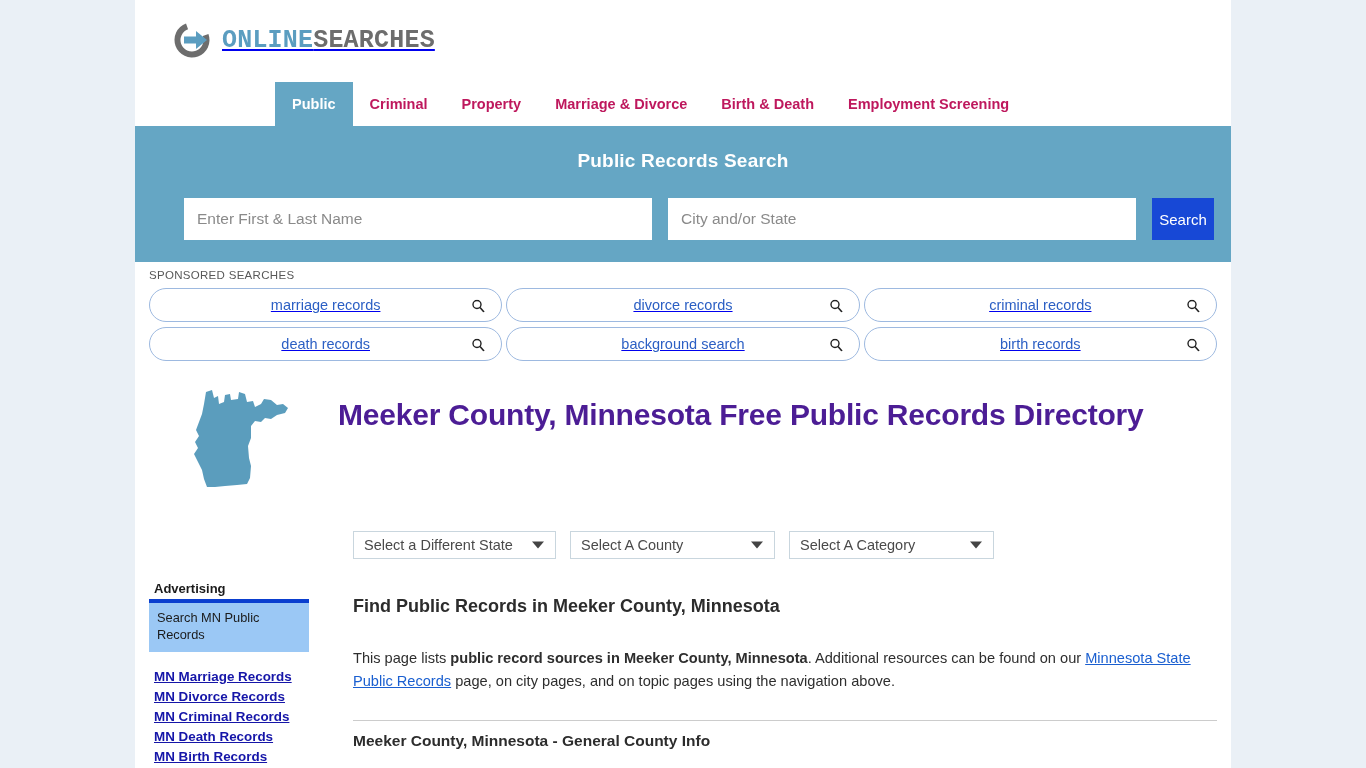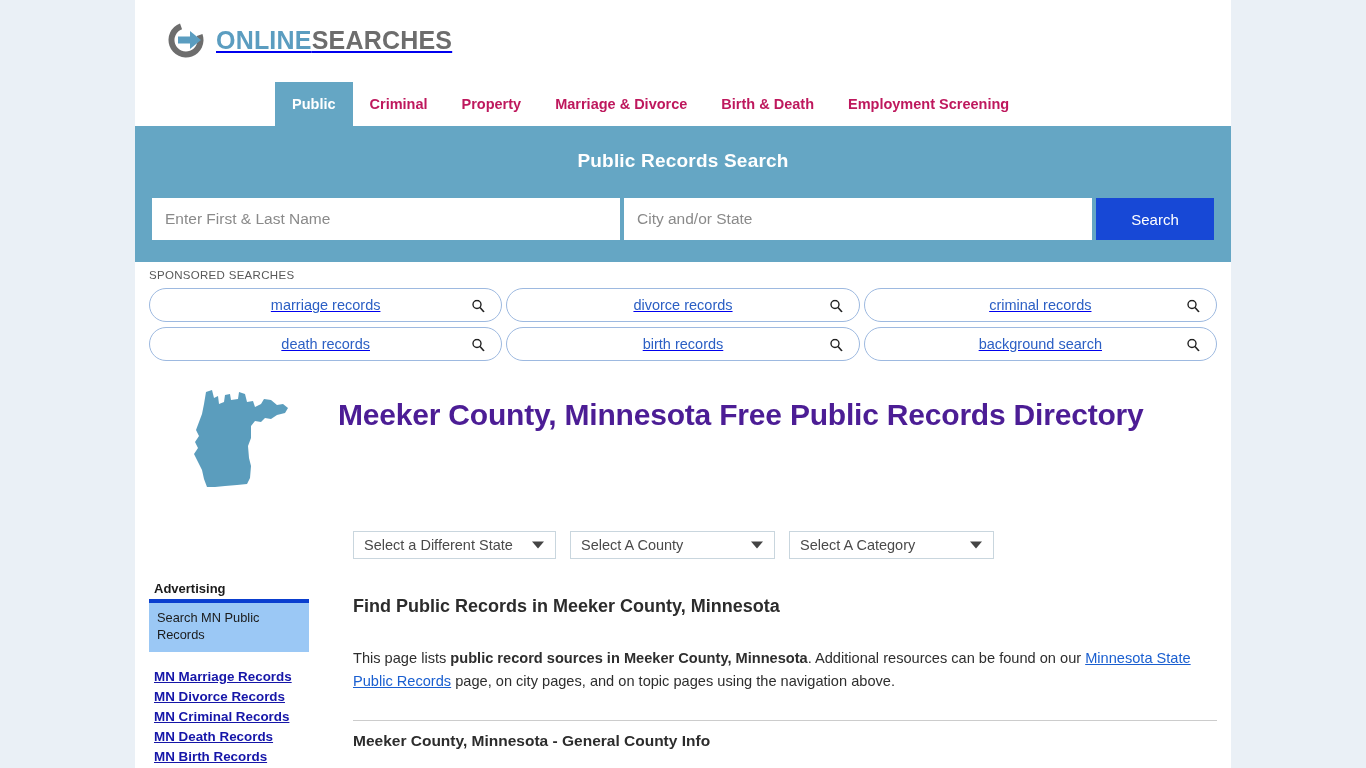--- a/index.html
+++ b/index.html
@@ -29,25 +29,26 @@
   }
 
   
   .header {
     height: 82px;
     position: relative;
     background: #ffffff;
   }
   .logo {
     position: absolute;
-    left: 29px;
+    left: 35px;
     top: 18px;
     display: flex;
     align-items: center;
     height: 44px;
+    font-family: Liberation Mono, monospace;
   }
   .logo-mark {
     width: 44px; height: 44px;
     position: relative;
     margin-right: 8px;
     flex: none;
   }
   .logo-text {
     font-size: 25px;
     letter-spacing: .2px;
@@ -91,21 +92,22 @@
     text-align: center;
     color: #ffffff;
     font-size: 19px;
     font-weight: bold;
     margin: 0 0 26px 0;
     letter-spacing: .2px;
   }
   .search-row {
     display: flex;
     align-items: stretch;
-    gap: 4px;
+    gap: 16px;
+    margin-left: 32px;
   }
   .search-input {
     height: 42px;
     border: 0;
     outline: 0;
     background: #ffffff;
     font-size: 15.5px;
     color: #3b3b3b;
     padding: 0 13px;
     font-family: "Liberation Sans", sans-serif;
@@ -379,30 +381,30 @@
         <a class="pill" href="#">
           <span class="pill-label">death records</span>
           <span class="mag">
             <svg width="13" height="13" viewBox="0 0 13 13">
                 <circle cx="5" cy="5" r="4" fill="none" stroke="#222" stroke-width="1.4"></circle>
                 <line x1="8" y1="8" x2="12" y2="12.5" stroke="#222" stroke-width="1.6"></line>
               </svg>
           </span>
         </a>
         <a class="pill" href="#">
+          <span class="pill-label">background search</span>
+          <span class="mag">
+            <svg width="13" height="13" viewBox="0 0 13 13">
+                <circle cx="5" cy="5" r="4" fill="none" stroke="#222" stroke-width="1.4"></circle>
+                <line x1="8" y1="8" x2="12" y2="12.5" stroke="#222" stroke-width="1.6"></line>
+              </svg>
+          </span>
+        </a>
+        <a class="pill" href="#">
           <span class="pill-label">birth records</span>
-          <span class="mag">
-            <svg width="13" height="13" viewBox="0 0 13 13">
-                <circle cx="5" cy="5" r="4" fill="none" stroke="#222" stroke-width="1.4"></circle>
-                <line x1="8" y1="8" x2="12" y2="12.5" stroke="#222" stroke-width="1.6"></line>
-              </svg>
-          </span>
-        </a>
-        <a class="pill" href="#">
-          <span class="pill-label">background search</span>
           <span class="mag">
             <svg width="13" height="13" viewBox="0 0 13 13">
                 <circle cx="5" cy="5" r="4" fill="none" stroke="#222" stroke-width="1.4"></circle>
                 <line x1="8" y1="8" x2="12" y2="12.5" stroke="#222" stroke-width="1.6"></line>
               </svg>
           </span>
         </a>
       </div>
     </div>
 

